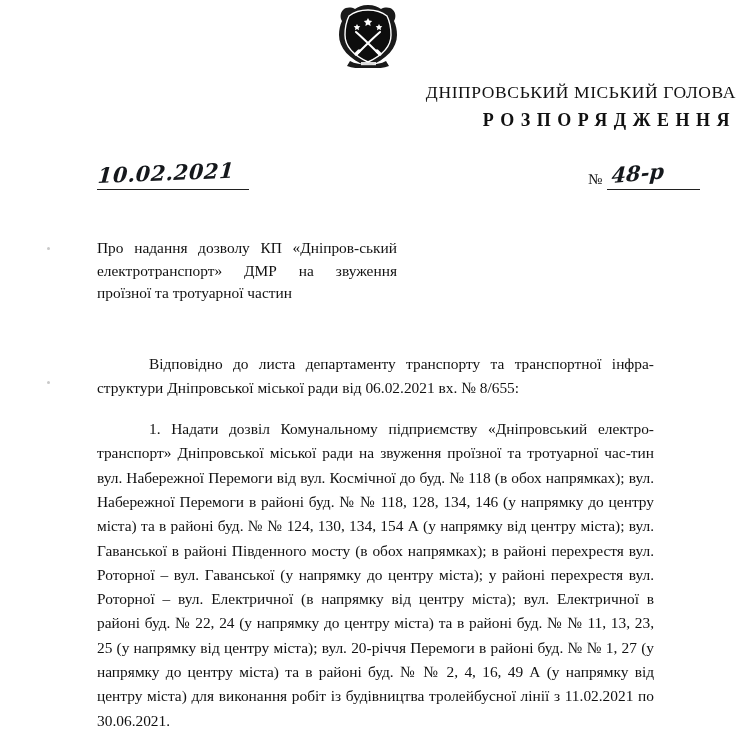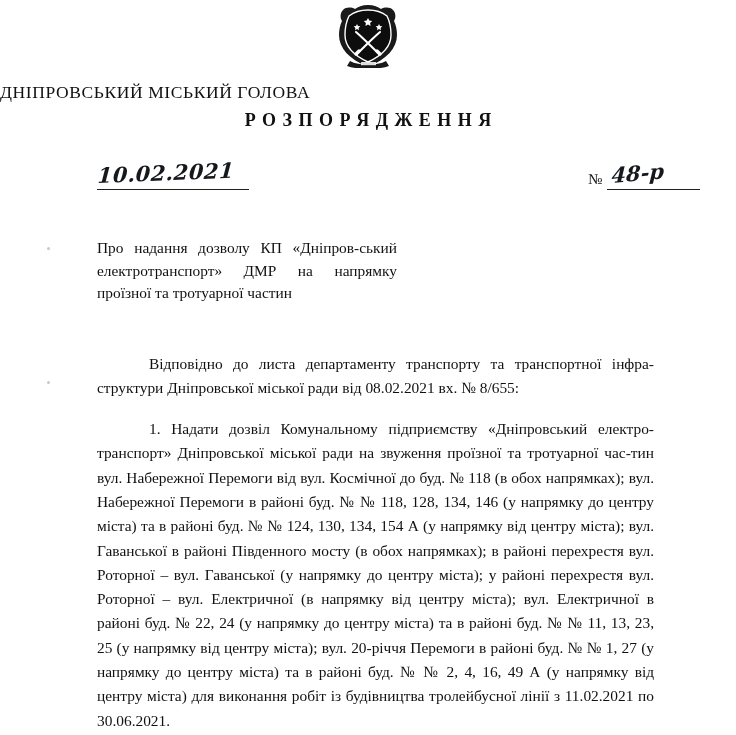--- a/index.html
+++ b/index.html
@@ -34,29 +34,29 @@
     padding-top: 4px;
   }
   .emblem {
     width: 62px;
     height: 64px;
     display: block;
   }
 
   
   .org-title {
-    text-align: left;
+    text-align: right;
     font-size: 17.5px;
     letter-spacing: 0.6px;
     margin-top: 14px;
     font-weight: 400;
     white-space: nowrap;
   }
   .doc-type {
-    text-align: center;
+    text-align: right;
     font-size: 18px;
     font-weight: 700;
     letter-spacing: 6.5px;
     margin-top: 7px;
     text-indent: 6.5px;
   }
 
   
   .meta-row {
     position: relative;
@@ -201,20 +201,20 @@
     </div>
     <div class="num-field">
       <span class="num-sign">№</span>
       <span class="num-line">
         <span class="num-hand">48-р</span>
         <span class="rule" style="display:block;"></span>
       </span>
     </div>
   </div>
 
-  <div class="subject">Про надання дозволу КП «Дніпров-ський електротранспорт» ДМР на напрямку проїзної та тротуарної частин</div>
+  <div class="subject">Про надання дозволу КП «Дніпров-ський електротранспорт» ДМР на звуження проїзної та тротуарної частин</div>
 
   <div class="body">
-    <p>Відповідно до листа департаменту транспорту та транспортної інфра-структури Дніпровської міської ради від 08.02.2021 вх. № 8/655:</p>
+    <p>Відповідно до листа департаменту транспорту та транспортної інфра-структури Дніпровської міської ради від 06.02.2021 вх. № 8/655:</p>
     <p>1. Надати дозвіл Комунальному підприємству «Дніпровський електро-транспорт» Дніпровської міської ради на звуження проїзної та тротуарної час-тин вул. Набережної Перемоги від вул. Космічної до буд. № 118 (в обох напрямках); вул. Набережної Перемоги в районі буд. № № 118, 128, 134, 146 (у напрямку до центру міста) та в районі буд. № № 124, 130, 134, 154 А (у напрямку від центру міста); вул. Гаванської в районі Південного мосту (в обох напрямках); в районі перехрестя вул. Роторної – вул. Гаванської (у напрямку до центру міста); у районі перехрестя вул. Роторної – вул. Електричної (в напрямку від центру міста); вул. Електричної в районі буд. № 22, 24 (у напрямку до центру міста) та в районі буд. № № 11, 13, 23, 25 (у напрямку від центру міста); вул. 20-річчя Перемоги в районі буд. № № 1, 27 (у напрямку до центру міста) та в районі буд. № № 2, 4, 16, 49 А (у напрямку від центру міста) для виконання робіт із будівництва тролейбусної лінії з 11.02.2021 по 30.06.2021.</p>
   </div>
 
 </div>
 
 </body></html>

